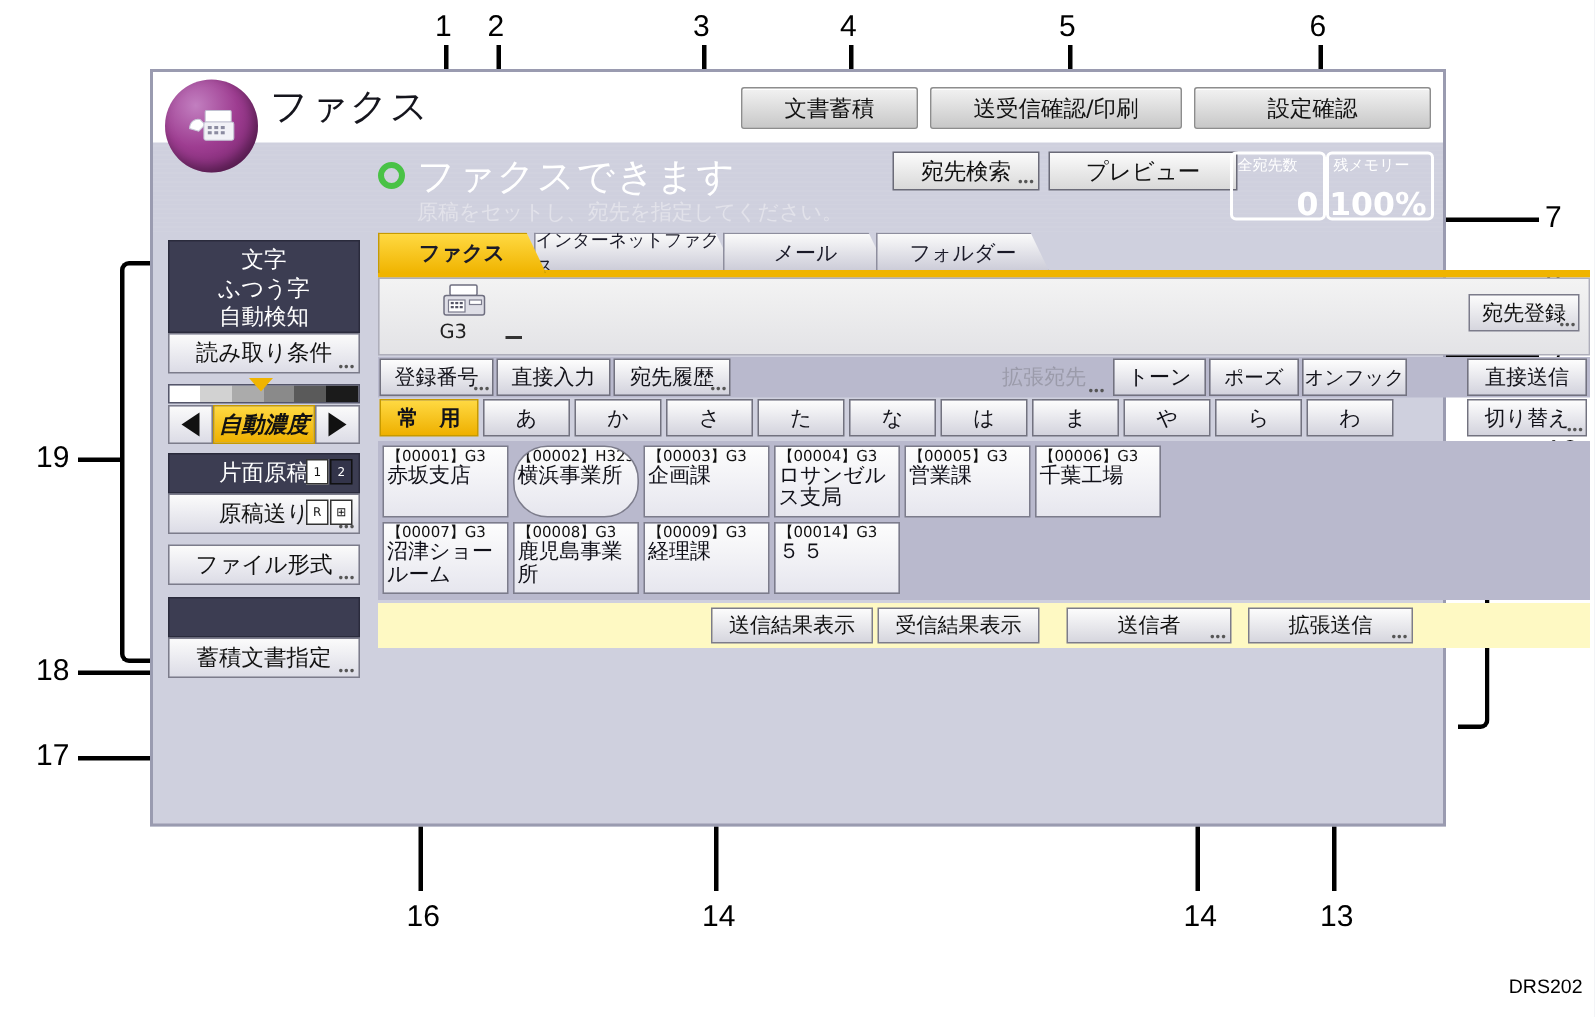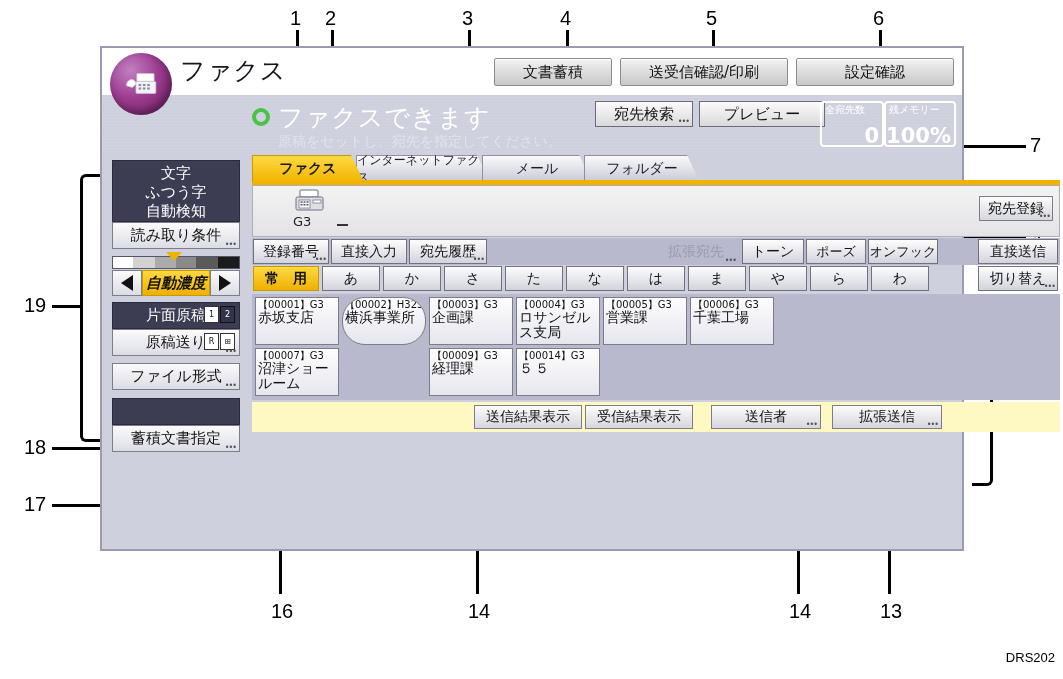--- a/index.html
+++ b/index.html
@@ -378,20 +378,24 @@
       </div>
     <div class="dcell" style="left:438px;top:3px;">
       <div class="num"><span>【00006】</span><span>G3</span></div>
       <div class="nm">千葉工場</div>
       </div>
 
     <div class="dcell" style="left:3px;top:54px;">
       <div class="num"><span>【00007】</span><span>G3</span></div>
       <div class="nm">沼津ショールーム</div>
       </div>
+    <div class="dcell" style="left:90px;top:54px;">
+      <div class="num"><span>【00008】</span><span>G3</span></div>
+      <div class="nm">鹿児島事業所</div>
+      </div>
     <div class="dcell" style="left:177px;top:54px;">
       <div class="num"><span>【00009】</span><span>G3</span></div>
       <div class="nm">経理課</div>
       </div>
     <div class="dcell" style="left:264px;top:54px;">
       <div class="num"><span>【00014】</span><span>G3</span></div>
       <div class="nm" style="letter-spacing:2px;">５５</div>
       </div>
   </div>
 

